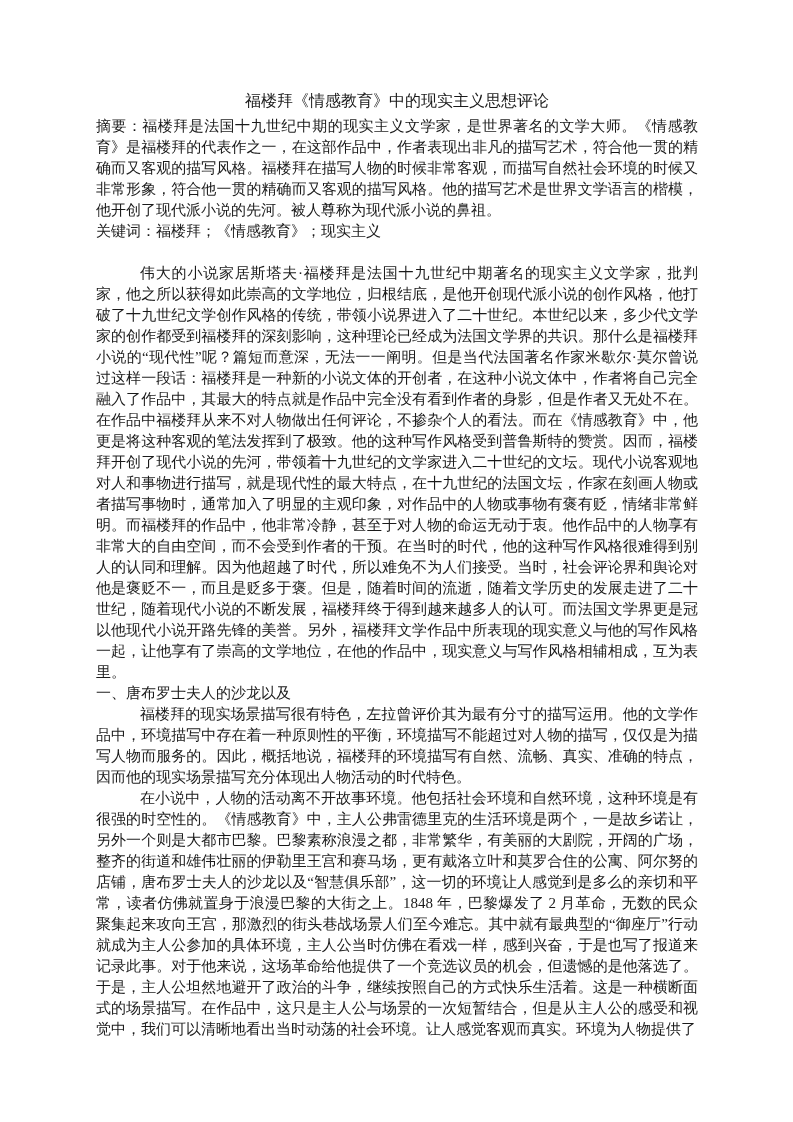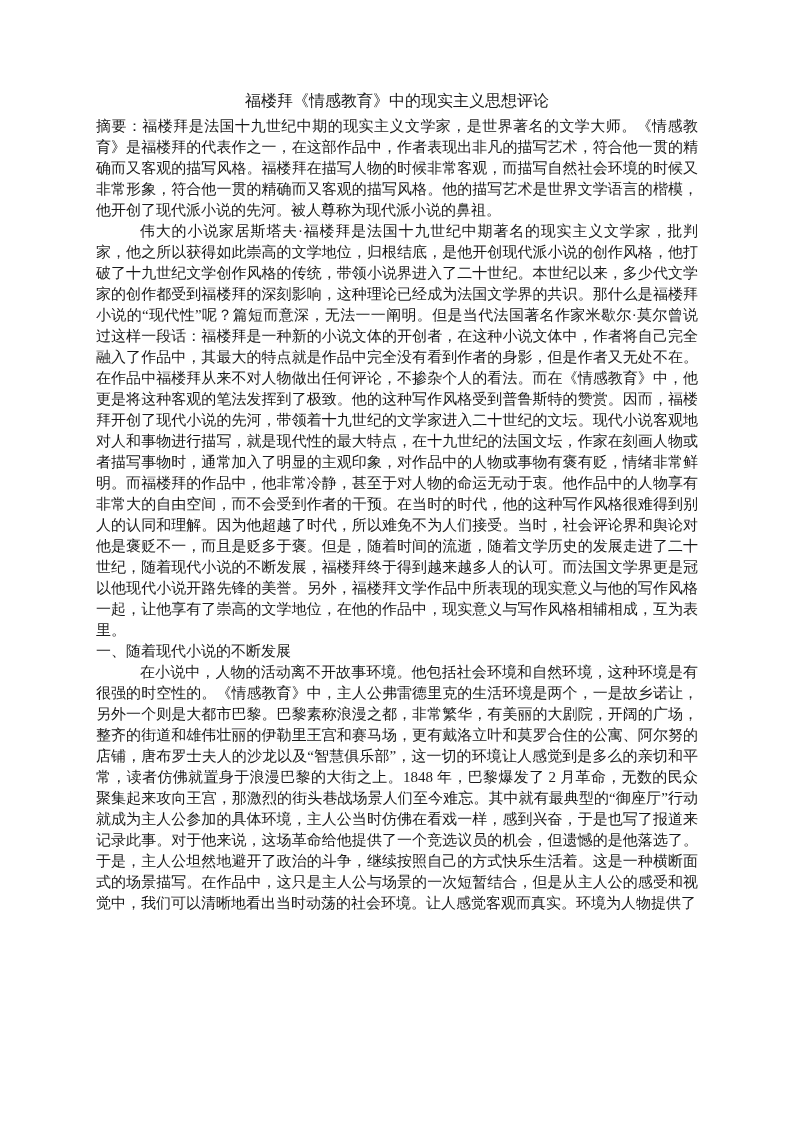--- a/index.html
+++ b/index.html
@@ -53,19 +53,21 @@
     font-weight:normal;
   }
 </style>
 </head>
 <body>
 
 <div class="doc-page">
   <div class="doc-content">
     <h1 class="doc-title">福楼拜《情感教育》中的现实主义思想评论</h1>
     <p class="para no-indent">摘要：福楼拜是法国十九世纪中期的现实主义文学家，是世界著名的文学大师。《情感教育》是福楼拜的代表作之一，在这部作品中，作者表现出非凡的描写艺术，符合他一贯的精确而又客观的描写风格。福楼拜在描写人物的时候非常客观，而描写自然社会环境的时候又非常形象，符合他一贯的精确而又客观的描写风格。他的描写艺术是世界文学语言的楷模，他开创了现代派小说的先河。被人尊称为现代派小说的鼻祖。</p>
+    <p class="para keywords-line">关键词：福楼拜；《情感教育》；现实主义</p>
     <div>
         <p class="para">伟大的小说家居斯塔夫·福楼拜是法国十九世纪中期著名的现实主义文学家，批判家，他之所以获得如此崇高的文学地位，归根结底，是他开创现代派小说的创作风格，他打破了十九世纪文学创作风格的传统，带领小说界进入了二十世纪。本世纪以来，多少代文学家的创作都受到福楼拜的深刻影响，这种理论已经成为法国文学界的共识。那什么是福楼拜小说的“现代性”呢？篇短而意深，无法一一阐明。但是当代法国著名作家米歇尔·莫尔曾说过这样一段话：福楼拜是一种新的小说文体的开创者，在这种小说文体中，作者将自己完全融入了作品中，其最大的特点就是作品中完全没有看到作者的身影，但是作者又无处不在。在作品中福楼拜从来不对人物做出任何评论，不掺杂个人的看法。而在《情感教育》中，他更是将这种客观的笔法发挥到了极致。他的这种写作风格受到普鲁斯特的赞赏。因而，福楼拜开创了现代小说的先河，带领着十九世纪的文学家进入二十世纪的文坛。现代小说客观地对人和事物进行描写，就是现代性的最大特点，在十九世纪的法国文坛，作家在刻画人物或者描写事物时，通常加入了明显的主观印象，对作品中的人物或事物有褒有贬，情绪非常鲜明。而福楼拜的作品中，他非常冷静，甚至于对人物的命运无动于衷。他作品中的人物享有非常大的自由空间，而不会受到作者的干预。在当时的时代，他的这种写作风格很难得到别人的认同和理解。因为他超越了时代，所以难免不为人们接受。当时，社会评论界和舆论对他是褒贬不一，而且是贬多于褒。但是，随着时间的流逝，随着文学历史的发展走进了二十世纪，随着现代小说的不断发展，福楼拜终于得到越来越多人的认可。而法国文学界更是冠以他现代小说开路先锋的美誉。另外，福楼拜文学作品中所表现的现实意义与他的写作风格一起，让他享有了崇高的文学地位，在他的作品中，现实意义与写作风格相辅相成，互为表里。</p>
-        <p class="heading">一、随着现代小说的不断发展</p>
+        <p class="heading">一、唐布罗士夫人的沙龙以及</p>
+        <p class="para">福楼拜的现实场景描写很有特色，左拉曾评价其为最有分寸的描写运用。他的文学作品中，环境描写中存在着一种原则性的平衡，环境描写不能超过对人物的描写，仅仅是为描写人物而服务的。因此，概括地说，福楼拜的环境描写有自然、流畅、真实、准确的特点，因而他的现实场景描写充分体现出人物活动的时代特色。</p>
         <p class="para">在小说中，人物的活动离不开故事环境。他包括社会环境和自然环境，这种环境是有很强的时空性的。《情感教育》中，主人公弗雷德里克的生活环境是两个，一是故乡诺让，另外一个则是大都市巴黎。巴黎素称浪漫之都，非常繁华，有美丽的大剧院，开阔的广场，整齐的街道和雄伟壮丽的伊勒里王宫和赛马场，更有戴洛立叶和莫罗合住的公寓、阿尔努的店铺，唐布罗士夫人的沙龙以及“智慧俱乐部”，这一切的环境让人感觉到是多么的亲切和平常，读者仿佛就置身于浪漫巴黎的大街之上。1848 年，巴黎爆发了 2 月革命，无数的民众聚集起来攻向王宫，那激烈的街头巷战场景人们至今难忘。其中就有最典型的“御座厅”行动就成为主人公参加的具体环境，主人公当时仿佛在看戏一样，感到兴奋，于是也写了报道来记录此事。对于他来说，这场革命给他提供了一个竞选议员的机会，但遗憾的是他落选了。于是，主人公坦然地避开了政治的斗争，继续按照自己的方式快乐生活着。这是一种横断面式的场景描写。在作品中，这只是主人公与场景的一次短暂结合，但是从主人公的感受和视觉中，我们可以清晰地看出当时动荡的社会环境。让人感觉客观而真实。环境为人物提供了</p>
       </div>
   </div>
 </div>
 
 </body></html>

